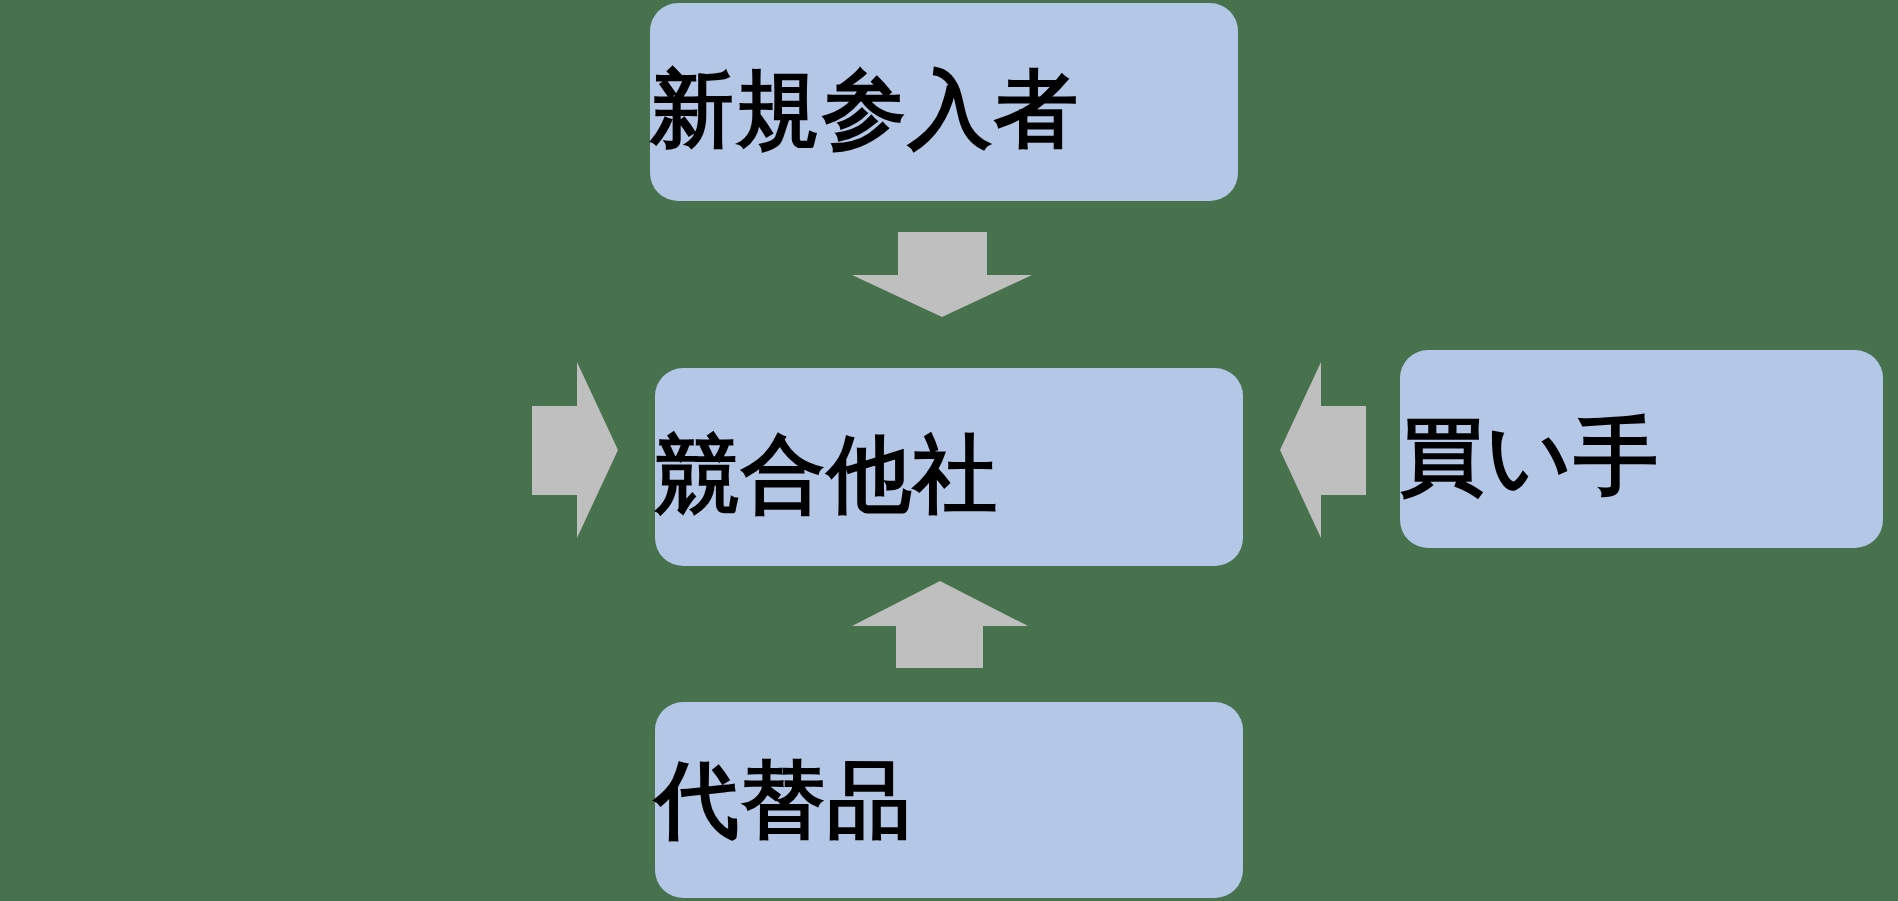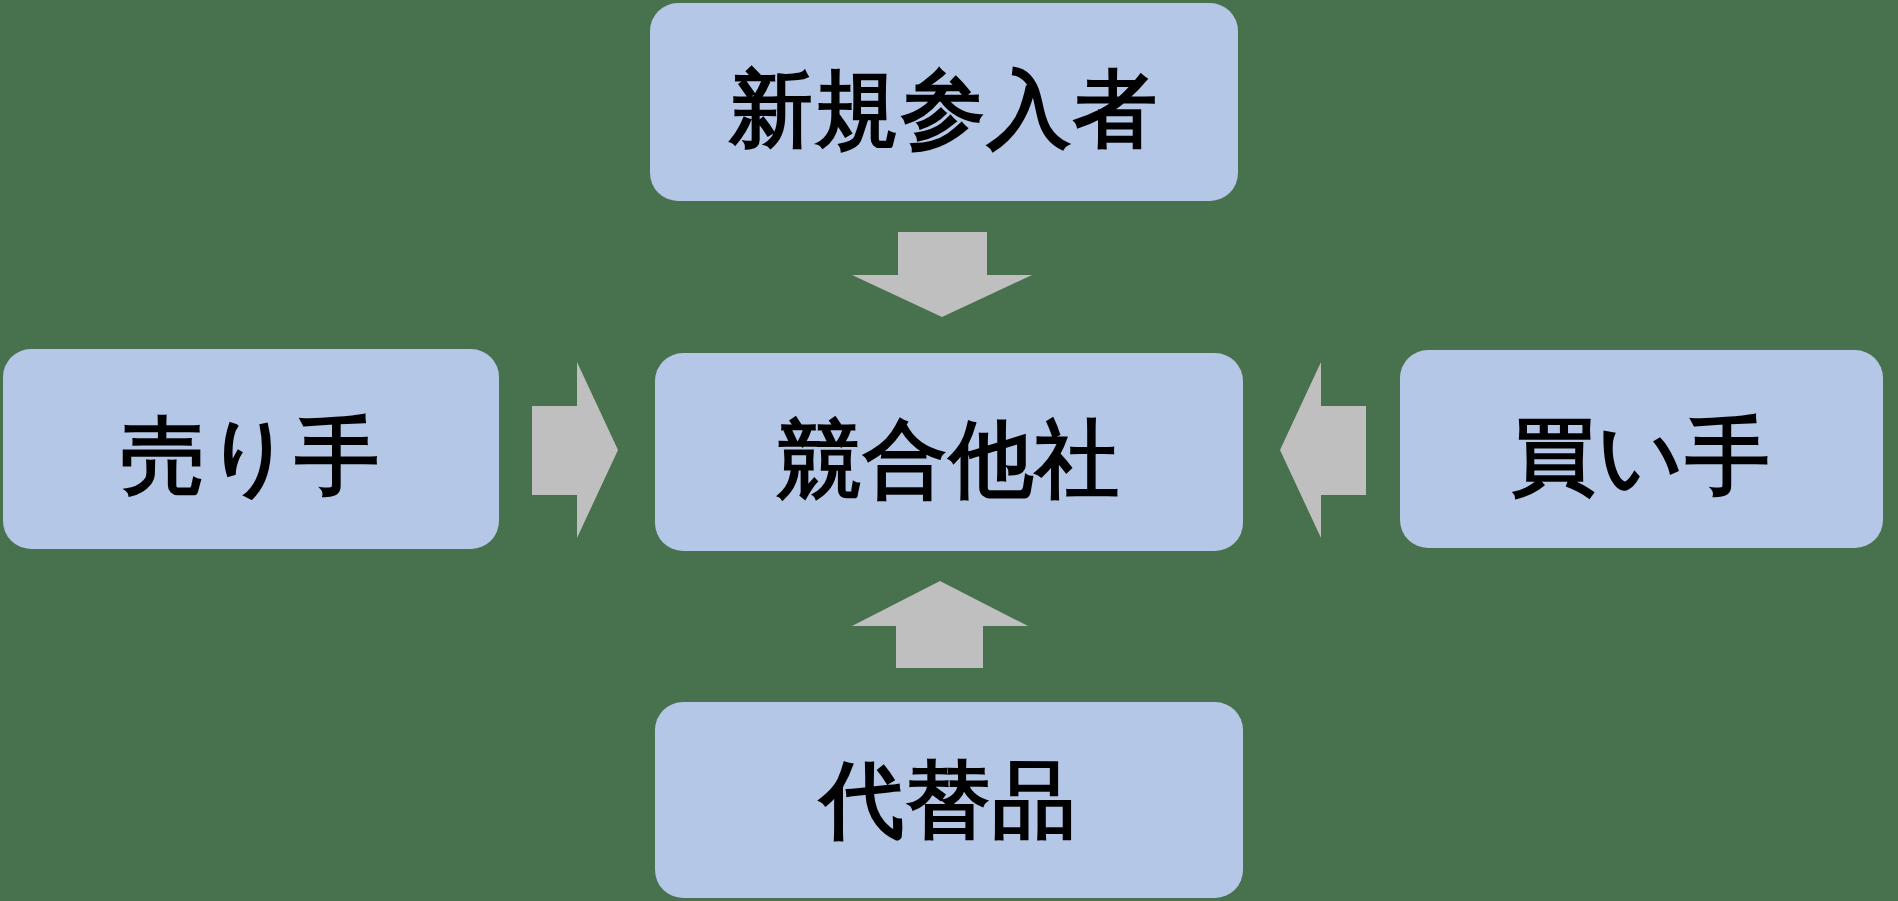--- a/index.html
+++ b/index.html
@@ -19,59 +19,56 @@
     height: 901px;
     background: var(--bg);
     overflow: hidden;
   }
   .box {
     position: absolute;
     background: var(--box);
     border-radius: 28px;
     display: flex;
     align-items: center;
-    justify-content: center;
+    justify-content: flex-start;
     box-sizing: border-box;
     padding-top: 14px;
   }
   .box .label {
     font-size: 84px;
     font-weight: bold;
     color: var(--text);
     letter-spacing: 2px;
     white-space: nowrap;
     line-height: 1;
   }
   .arrow { position: absolute; }
   .arrow polygon { fill: var(--arrow); }
 
   
   .box-top    { left: 650px;  top: 3px;   width: 588px; height: 198px; }
   .box-left   { left: 3px;    top: 349px; width: 496px; height: 200px; }
-  .box-center { left: 655px;  top: 353px; width: 588px; height: 198px; }
+  .box-center { left: 655px;  top: 368px; width: 588px; height: 198px; }
   .box-right  { left: 1400px; top: 350px; width: 483px; height: 198px; }
   .box-bottom { left: 655px;  top: 702px; width: 588px; height: 196px; font-family: Liberation Mono, monospace; }
 
   .arrow-down  { left: 852px;  top: 232px; }
   .arrow-up    { left: 852px;  top: 581px; }
   .arrow-right { left: 532px;  top: 362px; }
   .arrow-left  { left: 1280px; top: 362px; }
 </style>
 </head>
 <body>
 
 <div class="canvas">
 
   <div class="box box-top">
     <span class="label">新規参入者</span>
   </div>
 
-  <div class="box box-left">
-    <span class="label">売り手</span>
-  </div>
 
   <div class="box box-center">
     <span class="label">競合他社</span>
   </div>
 
   <div class="box box-right">
     <span class="label">買い手</span>
   </div>
 
   <div class="box box-bottom">

